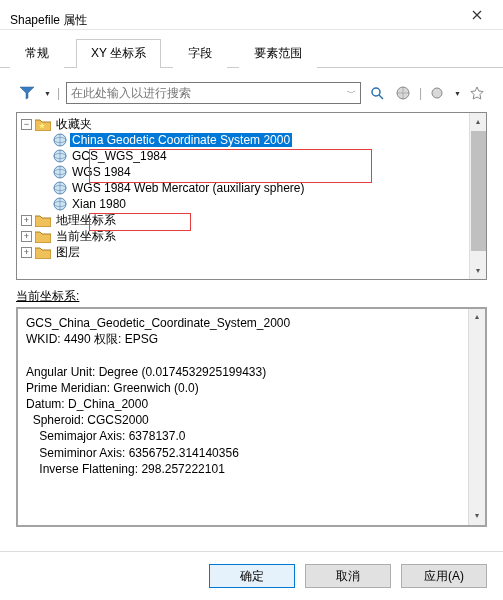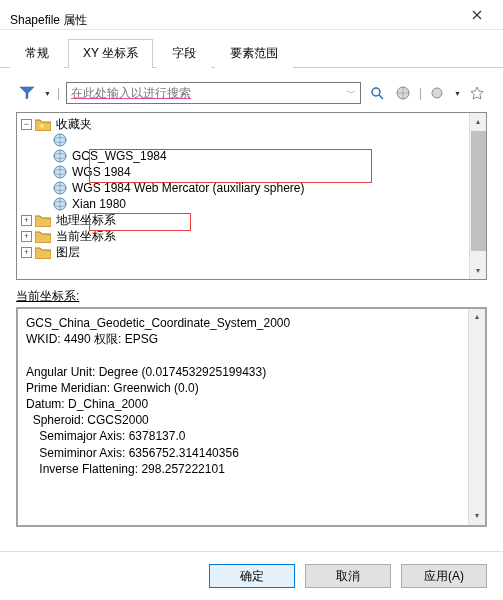--- a/index.html
+++ b/index.html
@@ -1,29 +1,29 @@
 <!DOCTYPE html>
 <html><head>
 <meta charset="utf-8">
 <style>
 * { box-sizing: border-box; margin: 0; padding: 0; font-family: "Microsoft YaHei", "Segoe UI", sans-serif; font-size: 12px; }
 body { background: #fff; width: 503px; height: 600px; overflow: hidden; }
 .titlebar { height: 30px; display: flex; align-items: flex-end; padding: 0 6px 0 10px; border-bottom: 1px solid #e5e5e5; }
 .titlebar .title { flex: 1; }
 .titlebar .close { width: 40px; height: 28px; display: flex; align-items: center; justify-content: center; cursor: pointer; }
-.tabs { display: flex; padding: 8px 10px 0 10px; border-bottom: 1px solid #ccc; gap: 4px; }
+.tabs { display: flex; padding: 8px 10px 0 10px; border-bottom: 1px solid #ccc; gap: 12px; }
 .tab { padding: 5px 14px 6px; border: 1px solid transparent; border-bottom: none; cursor: pointer; position: relative; top: 1px; background: #fff; }
 .tab.active { border-color: #ccc; border-top: 1px solid #ccc; background: #fff; }
 .tab:not(.active) { color: #000; }
 .content { padding: 14px 16px 8px 16px; }
 .searchbar { display: flex; align-items: center; gap: 6px; margin-bottom: 8px; }
 .filter-btn { width: 22px; height: 22px; display:flex; align-items:center; justify-content:center; border:none; background:none; cursor:pointer; }
 .sep { color: #aaa; }
 .searchbox { flex: 1; height: 22px; border: 1px solid #777; display: flex; align-items: center; padding: 0 4px; }
-.searchbox input { flex:1; border:none; outline:none; color:#ec4899;text-decoration:underline; }
+.searchbox input { flex:1; border:none; outline:none; color:#ec4899; }
 .searchbox .dd { font-size:9px; color:#333; }
 .icon-btn { width: 20px; height: 20px; display:flex; align-items:center; justify-content:center; border:none; background:none; cursor:pointer; }
 .tree-panel { border: 1px solid #888; height: 168px; overflow: hidden; position: relative; background:#fff; }
 .scrollbar { position:absolute; right:0; top:0; width:17px; height:100%; background:#f0f0f0; border-left:1px solid #ddd; display:flex; flex-direction:column; align-items:center; }
 .scrollbar .arrow { height:17px; width:100%; display:flex; align-items:center; justify-content:center; font-size:8px; color:#555; cursor:pointer; }
 .scrollbar .thumb { width:15px; background:#c0c0c0; margin-top:1px; }
 .tree { padding: 3px 0 0 4px; }
 .tree-row { display:flex; align-items:center; height:16px; white-space:nowrap; }
 .exp { width:11px; height:11px; border:1px solid #888; display:flex; align-items:center; justify-content:center; font-size:9px; line-height:1; margin-right:3px; cursor:pointer; color:#555; }
 .folder-ico { width:16px; height:13px; margin-right:3px; }
@@ -109,20 +109,21 @@
           </svg>
         <span class="label">收藏夹</span>
       </div>
       <div style="padding-left:32px;">
         <div class="tree-row">
           <svg class="globe-ico" viewBox="0 0 14 14">
               <circle cx="7" cy="7" r="6" fill="#cfe3f2" stroke="#5a8ab5"></circle>
               <ellipse cx="7" cy="7" rx="6" ry="2.5" fill="none" stroke="#5a8ab5" stroke-width="0.6"></ellipse>
               <path d="M7 1 v12" stroke="#5a8ab5" stroke-width="0.6"></path>
             </svg>
+          <span class="label selected">China Geodetic Coordinate System 2000</span>
         </div>
         <div class="tree-row">
           <svg class="globe-ico" viewBox="0 0 14 14">
               <circle cx="7" cy="7" r="6" fill="#cfe3f2" stroke="#5a8ab5"></circle>
               <ellipse cx="7" cy="7" rx="6" ry="2.5" fill="none" stroke="#5a8ab5" stroke-width="0.6"></ellipse>
               <path d="M7 1 v12" stroke="#5a8ab5" stroke-width="0.6"></path>
             </svg>
           <span class="label">GCS_WGS_1984</span>
         </div>
         <div class="tree-row">

